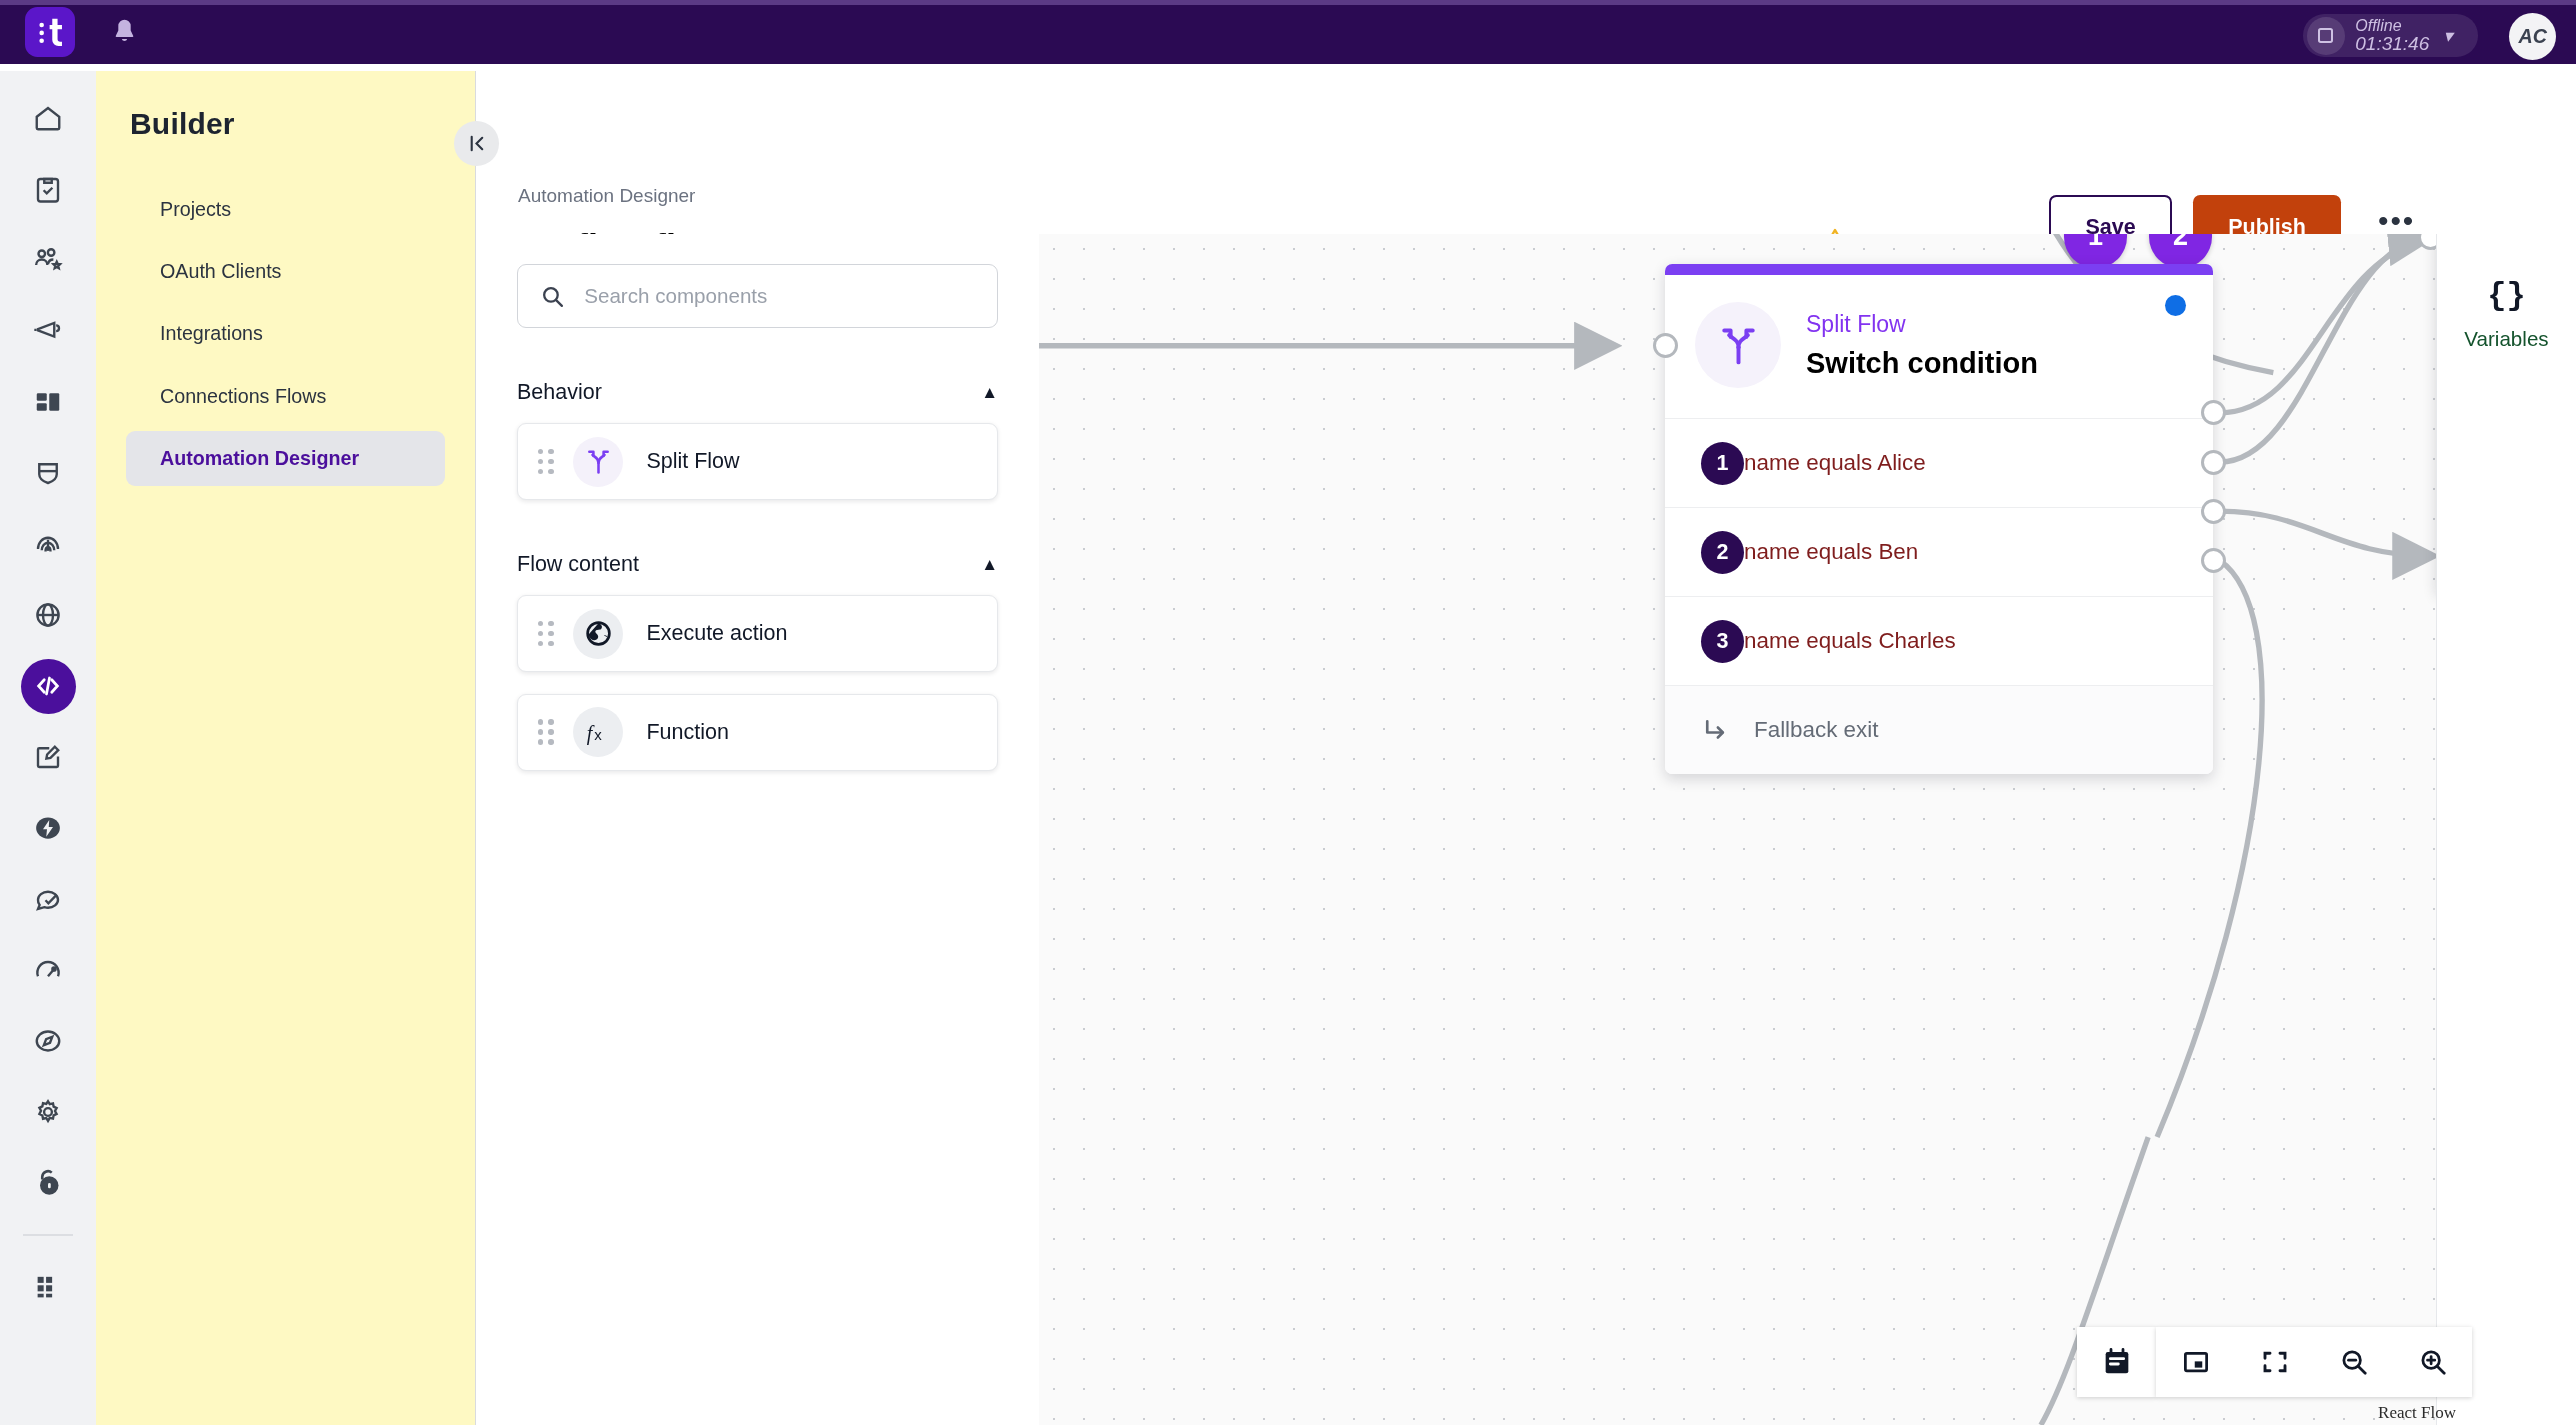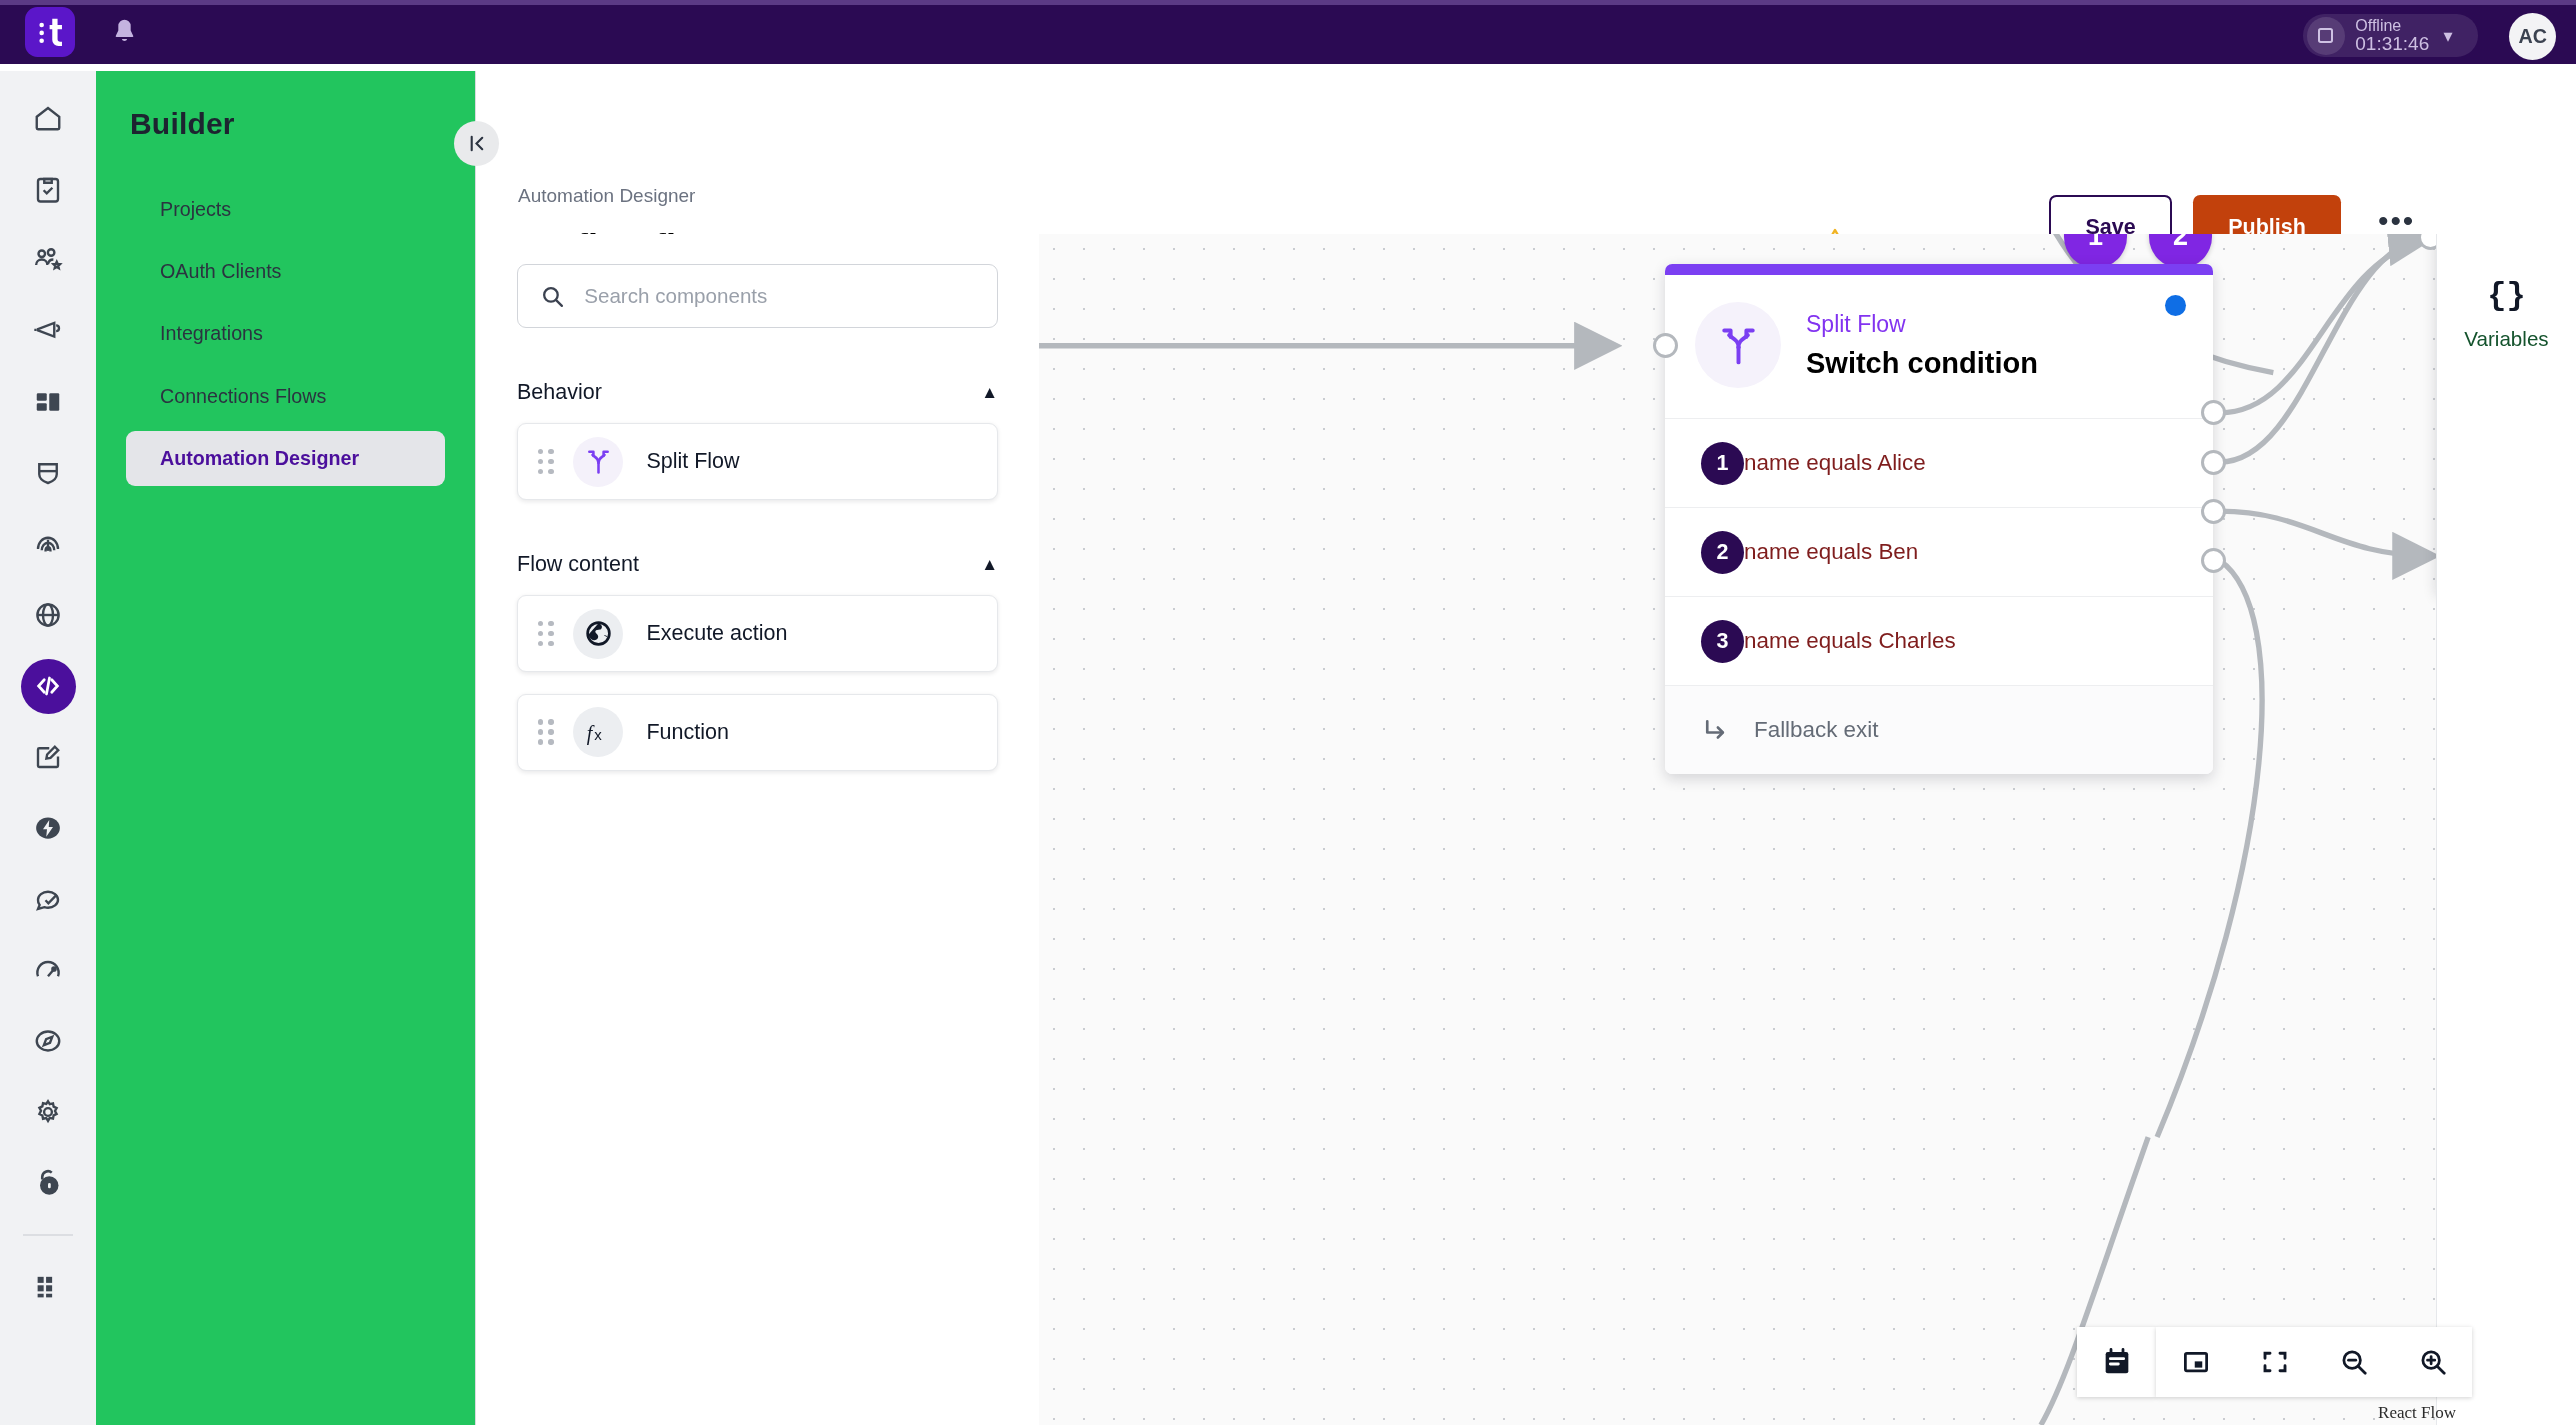--- a/index.html
+++ b/index.html
@@ -7,21 +7,21 @@
     width: 2576px; height: 1426px;
     background: #ffffff;
     font-family: "Liberation Sans", sans-serif;
     overflow: hidden;
   }
 
   
   #topbar {
     position: absolute; left: 0; top: 0; width: 2576px; height: 64px;
     background: #2b0a53;
-    display: flex; align-items: center;
+    display: flex; align-items: center; font-style: italic;
   }
   #topbar-accent {
     position: absolute; left: 0; top: 0; width: 2576px; height: 4.5px;
     background: #5b3a85;
   }
   #logo-tile {
     width: 50px; height: 50px; border-radius: 12.5px; background: #5b16c9;
     margin-left: 25px; display: flex; align-items: center; justify-content: center;
     position: relative; z-index: 2;
   }
@@ -61,21 +61,21 @@
     width: 55px; height: 55px; border-radius: 28px;
     display: flex; align-items: center; justify-content: center;
     margin-bottom: 16px; color: #3e4651;
   }
   .rail-ico.active { background: #4b0f9c; color: #fff; }
   #rail-divider { width: 50px; height: 1.8px; background: #dcdee2; margin: 7.2px 0 23px 0;}
 
   
   #builder {
     position: absolute; left: 96px; top: 71px; width: 380px; height: 1355px;
-    background: #22c55e; border-right: 0.9px solid #d9dbdf;
+    background: #fef9c3; border-right: 0.9px solid #d9dbdf;
   }
   #builder-title { font-size: 30px; font-weight: bold; color: #1d2430; margin: 36px 0 0 34px; letter-spacing: 0.2px;}
   #builder-nav { margin-top: 41px; }
   .bnav {
     height: 55px; display: flex; align-items: center;
     padding-left: 34px; margin: 0 30px 7.2px 30px; border-radius: 9px;
     font-size: 19.7px; color: #2b3340;
   }
   .bnav.active { background: #e4e5e9; color: #4b0f9c; font-weight: 600;}
 

